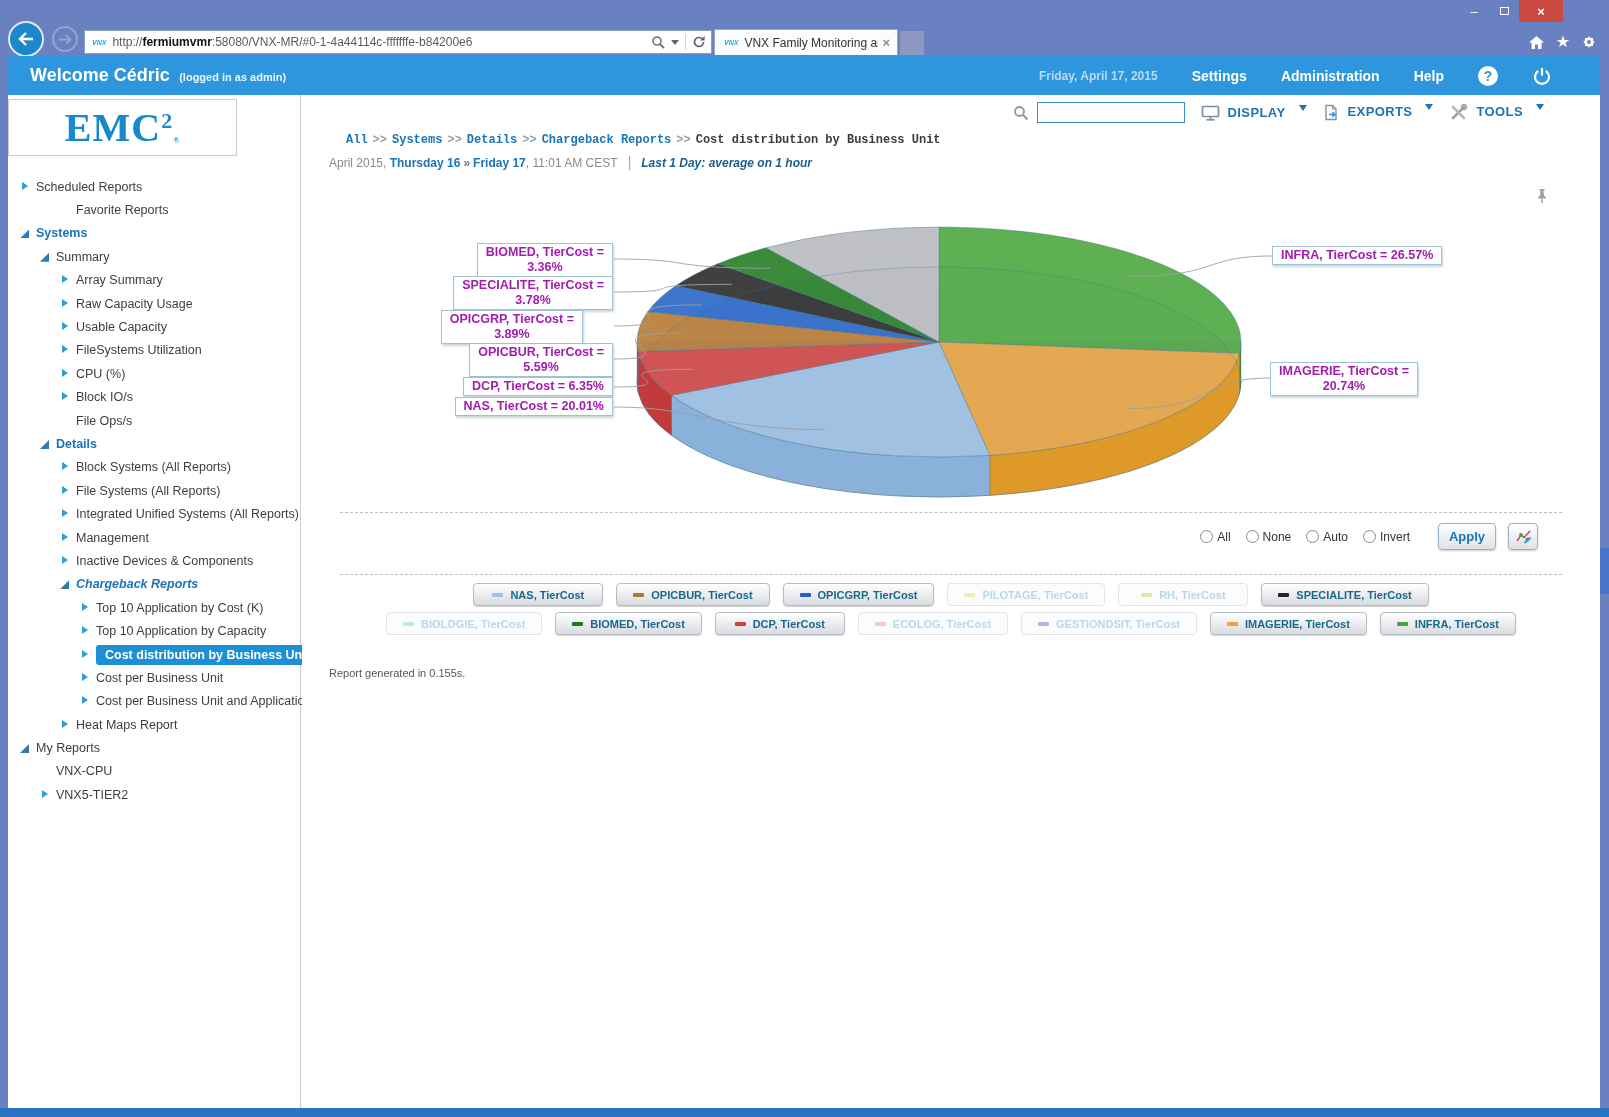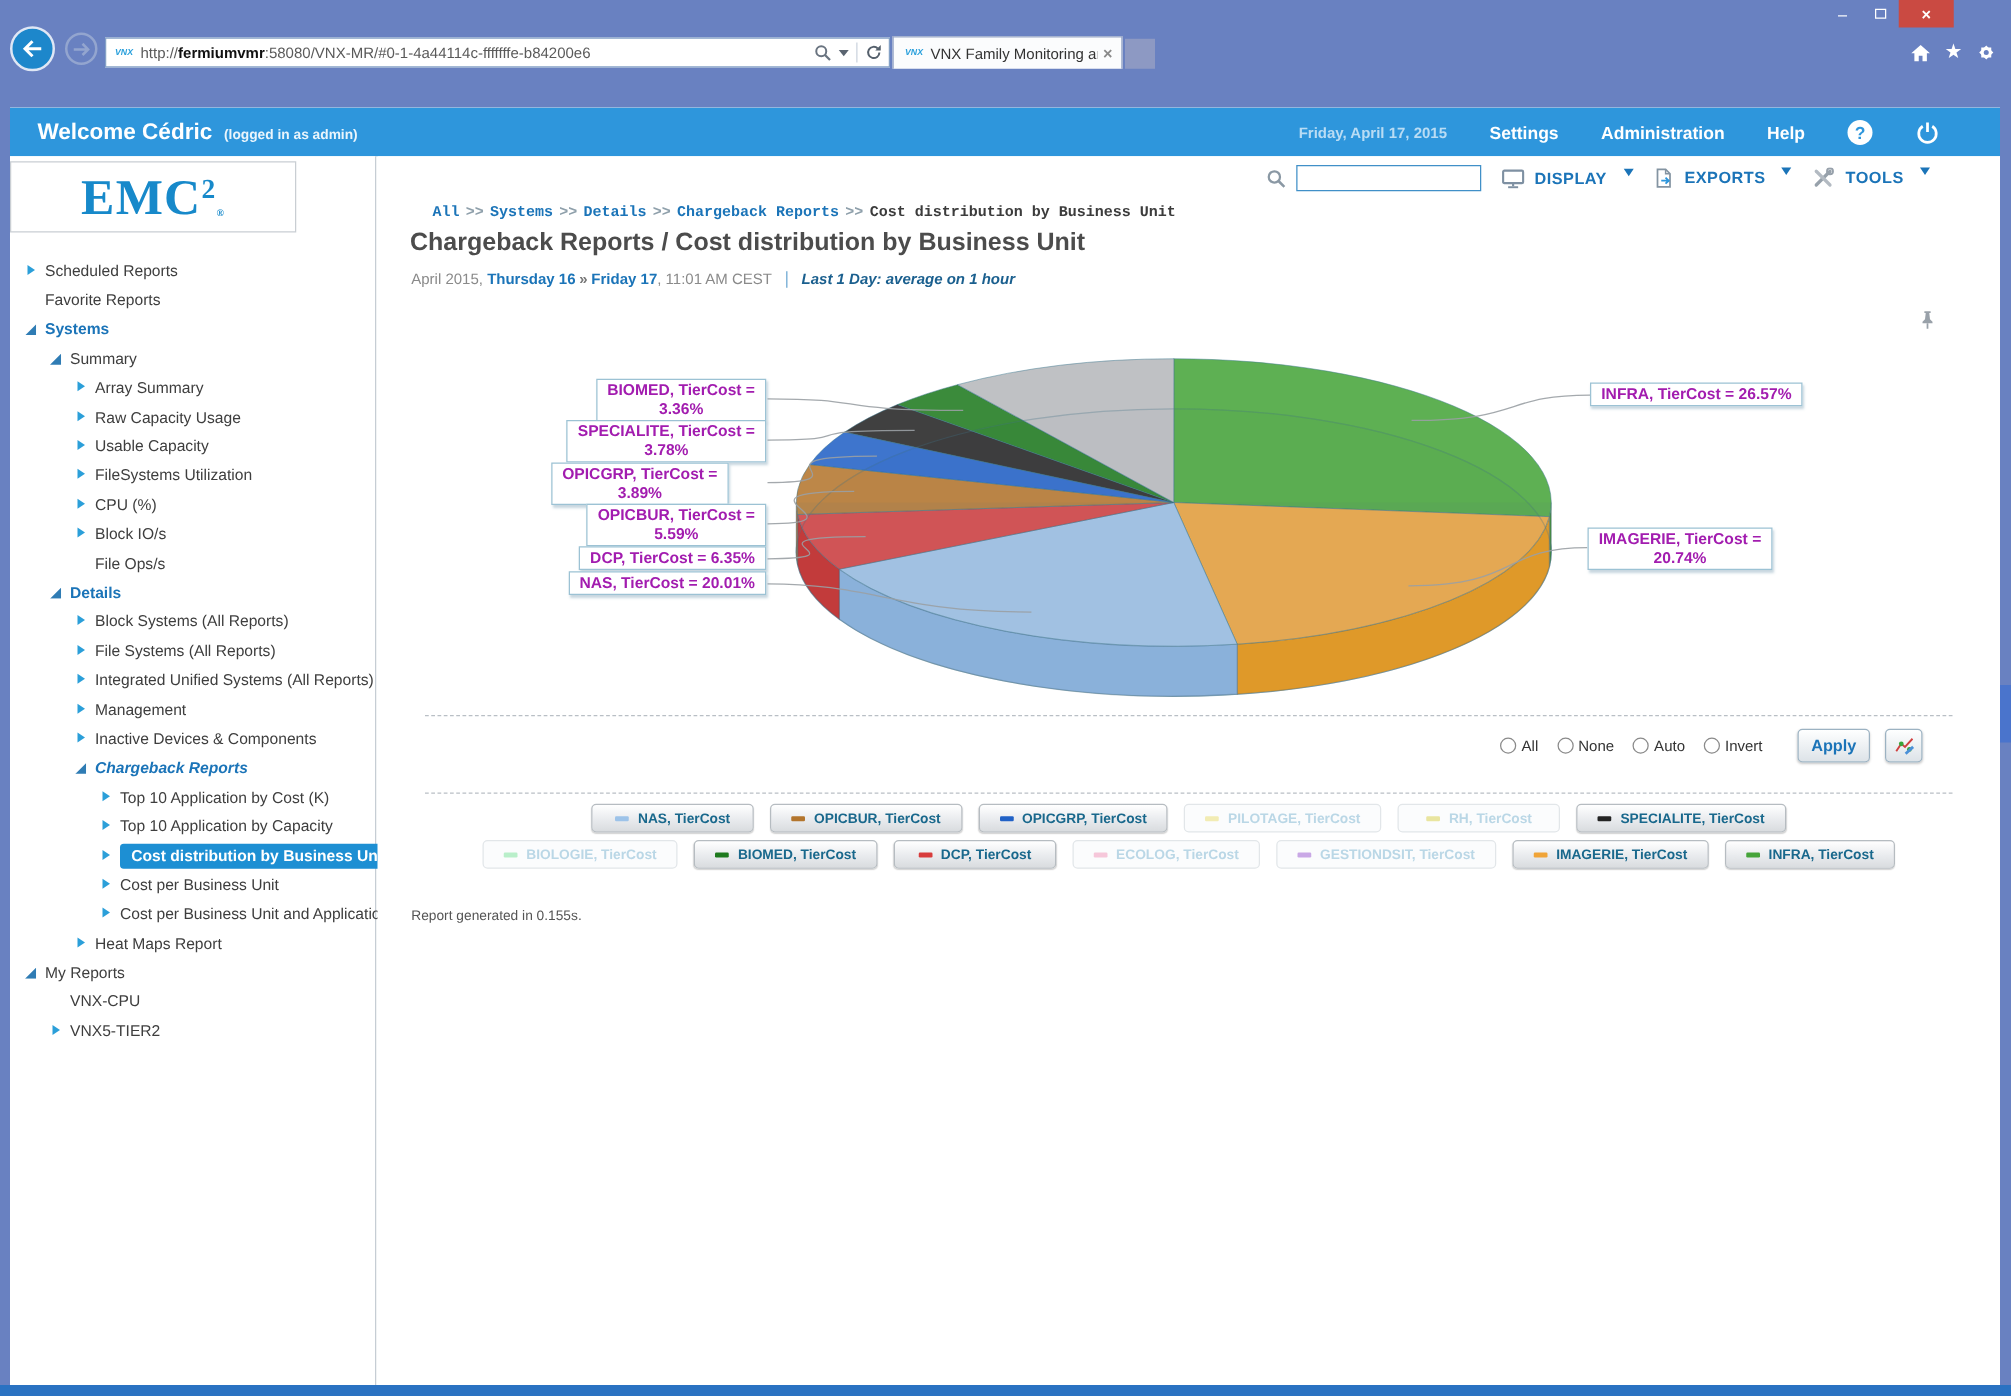--- a/index.html
+++ b/index.html
@@ -28,21 +28,21 @@
   .caret-dark { width:0; height:0; border-left:4px solid transparent; border-right:4px solid transparent; border-top:5px solid #5a6470; }
   .url-divider { width:1px; height:16px; background:#ccd4de; }
   .tab { position:absolute; left:714px; top:1px; width:184px; height:26px; background:#fbfcfd;
     border:1px solid #97a5c6; border-bottom:none; display:flex; align-items:center; padding:0 7px; }
   .tab-title { font-size:12px; color:#333; flex:1; white-space:nowrap; overflow:hidden; }
   .tab-close { color:#8a8a8a; font-size:13px; margin-left:4px; font-weight:bold; }
   .newtab { position:absolute; left:900px; top:3px; width:24px; height:24px; background:#8d99c3; }
   .nav-icons { position:absolute; right:12px; top:1px; height:26px; display:flex; gap:11px; align-items:center; }
   .star-glyph { color:#fff; font-size:16px; line-height:1; }
   
-  .app { position:absolute; left:8px; top:56px; right:9px; bottom:9px; background:#fff; overflow:hidden;margin-top:30px; }
+  .app { position:absolute; left:8px; top:56px; right:9px; bottom:9px; background:#fff; overflow:hidden; }
   .app-header { height:39px; background:#2e96dc; display:flex; align-items:center; justify-content:space-between; padding:0 48px 0 22px; }
   .welcome-name { font-size:18px; font-weight:bold; color:#fff; }
   .welcome-sub { font-size:11px; color:#eaf5fc; font-weight:bold; margin-left:5px; }
   .header-right { display:flex; align-items:center; gap:34px; }
   .header-date { font-size:12px; font-weight:bold; color:#b9dcf4; }
   .menu-link { font-size:14px; font-weight:bold; color:#fff; cursor:pointer; }
   .help-badge { width:20px; height:20px; border-radius:50%; background:#fff; color:#2e96dc; font-weight:bold; font-size:14px;
     display:flex; align-items:center; justify-content:center; }
   .body-row { position:absolute; left:0; top:39px; right:0; bottom:0; }
   
@@ -193,21 +193,21 @@
 
     <div class="sidebar">
       <div class="logo-box">
         <span class="logo-text"><span>EMC</span><span class="logo-sup">2</span><span class="logo-reg">®</span></span>
       </div>
       <div class="tree" id="tree">
           <div class="tree-item" style="padding-left: 12px;">
             <span class="tw collapsed"></span>
             <span class="lbl">Scheduled Reports</span>
           </div>
-          <div class="tree-item" style="padding-left: 12px;">
+          <div class="tree-item" style="padding-left: 12px; gap: 40px;">
             <span class="tw "></span>
             <span class="lbl">Favorite Reports</span>
           </div>
           <div class="tree-item" style="padding-left: 12px;">
             <span class="tw expanded"></span>
             <span class="lbl section">Systems</span>
           </div>
           <div class="tree-item" style="padding-left: 32px;">
             <span class="tw expanded"></span>
             <span class="lbl">Summary</span>
@@ -338,21 +338,20 @@
               <path d="M15,14 L4,3" stroke="#b3bac2" stroke-width="2.6" stroke-linecap="round"></path>
               <circle cx="15" cy="3" r="2.4" fill="none" stroke="#97a1ab" stroke-width="1.5"></circle>
             </svg>
           <span class="tb-label">TOOLS</span>
           <span class="caret-blue"></span>
         </div>
       </div>
 
       <div class="breadcrumb" id="breadcrumb"><span class="crumb-link">All</span><span class="crumb-sep">&gt;&gt;</span><span class="crumb-link">Systems</span><span class="crumb-sep">&gt;&gt;</span><span class="crumb-link">Details</span><span class="crumb-sep">&gt;&gt;</span><span class="crumb-link">Chargeback Reports</span><span class="crumb-sep">&gt;&gt;</span><span class="crumb-current">Cost distribution by Business Unit</span></div>
 
-      <div class="page-title">Chargeback Reports / Cost distribution by Business Unit</div>
 
       <div class="dateline">
         <span>April 2015, </span><span class="dl-link">Thursday 16</span><span class="dl-sep">»</span><span class="dl-link">Friday 17</span><span>, 11:01 AM CEST</span><span class="dl-bar">|</span><span class="dl-mode">Last 1 Day: average on 1 hour</span>
       </div>
 
       <div class="chart-wrap">
         <svg id="pie-svg" width="1306" height="318" viewBox="0 0 1306 318">
             <ellipse cx="637" cy="188" rx="302" ry="115" fill="#cfd6dc" fill-opacity="0.55" stroke="#8fb0bd" stroke-width="1"></ellipse>
             <path d="M939,148 A302,115 0 0 1 937.5318048592674,159.3259014060454 L937.5318048592674,199.3259014060454 A302,115 0 0 0 939,188 Z" fill="#37872c" fill-opacity="0.92" stroke="#45687a" stroke-opacity="0.35"></path>
             <path d="M937.5318048592674,159.3259014060454 A302,115 0 0 1 687.8006620243054,261.36130540303225 L687.8006620243054,301.36130540303225 A302,115 0 0 0 937.5318048592674,199.3259014060454 Z" fill="#de9118" fill-opacity="0.92" stroke="#45687a" stroke-opacity="0.35"></path>

